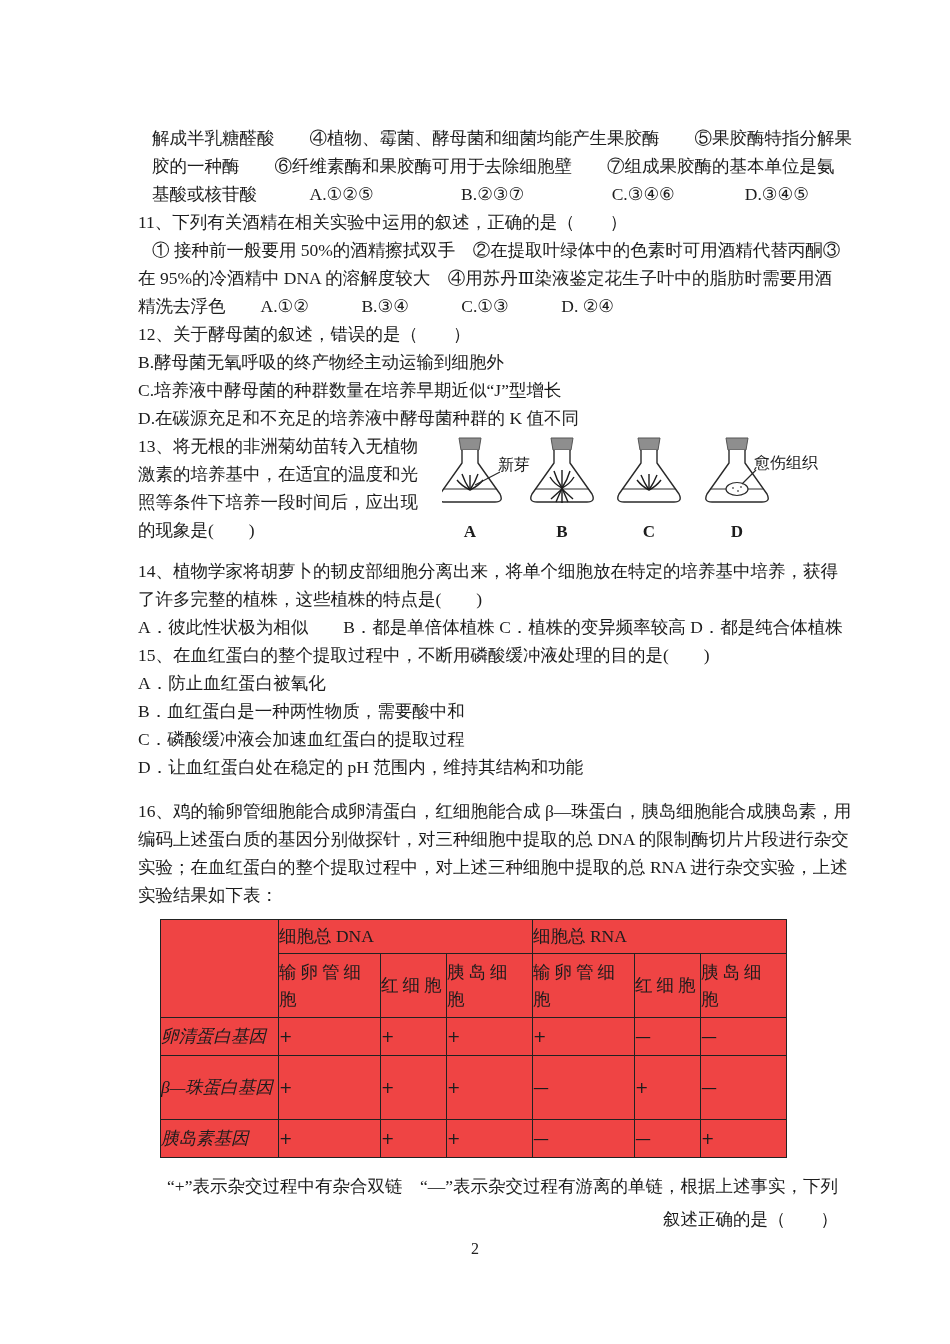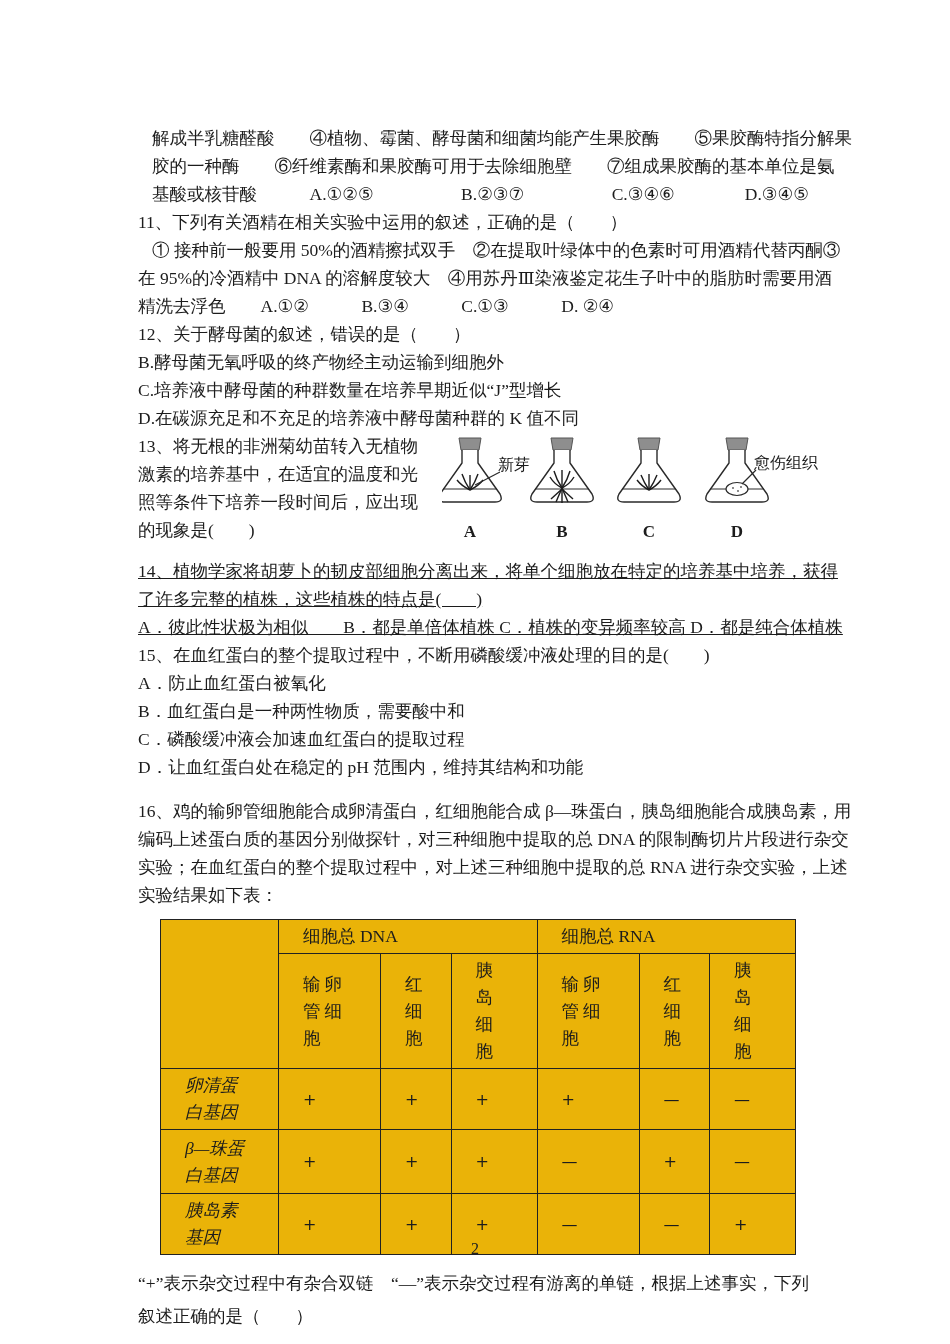--- a/index.html
+++ b/index.html
@@ -24,47 +24,47 @@
   .line {
     height: 28px;
     line-height: 28px;
     white-space: pre;
     overflow: visible;
   }
   .indent { padding-left: 14px; }
   .q13-row { display: flex; align-items: flex-start; }
   .q13-text { width: 318px; flex: none; }
   .q13-figure { flex: none; margin-left: -14px; margin-top: 0; }
-  .sp8  { margin-top: 8px; text-decoration: underline; }
+  .sp8  { margin-top: 8px; }
   .sp4  { margin-top: 16px; }
 
   
   table.results {
     border-collapse: collapse;
     margin-left: 22px;
     margin-top: 10px;
     table-layout: fixed;
     font-size: 17.5px;
   }
   table.results td {
     border: 1.4px solid #222;
     vertical-align: middle;
-    padding: 3px 24px;
+    padding: 3px 0;
     line-height: 27px;
-    background: #eab308;
+    background: #ef4444;
   }
   td.c-group { height: 30px; text-align: left; vertical-align: middle; }
   tr.r-heads td { height: 64px; vertical-align: middle; letter-spacing: 4px; }
   tr.r-data td { height: 38px; }
   tr.r-data.tall td { height: 64px; }
   td.c-rowlabel { letter-spacing: 0; font-style: italic; }
   td.c-val { font-family: "DejaVu Sans", sans-serif; font-size: 16px; }
 
   .note-block { margin-top: 12px; }
-  .note-block .line { height: 33px; line-height: 33px; }
+  .note-block .line { height: 33px; line-height: 33px; text-align: right; }
 
   .page-number {
     position: absolute;
     left: 0; right: 0;
     top: 1240px;
     text-align: center;
     font-size: 16px;
     color: #222;
   }
 

